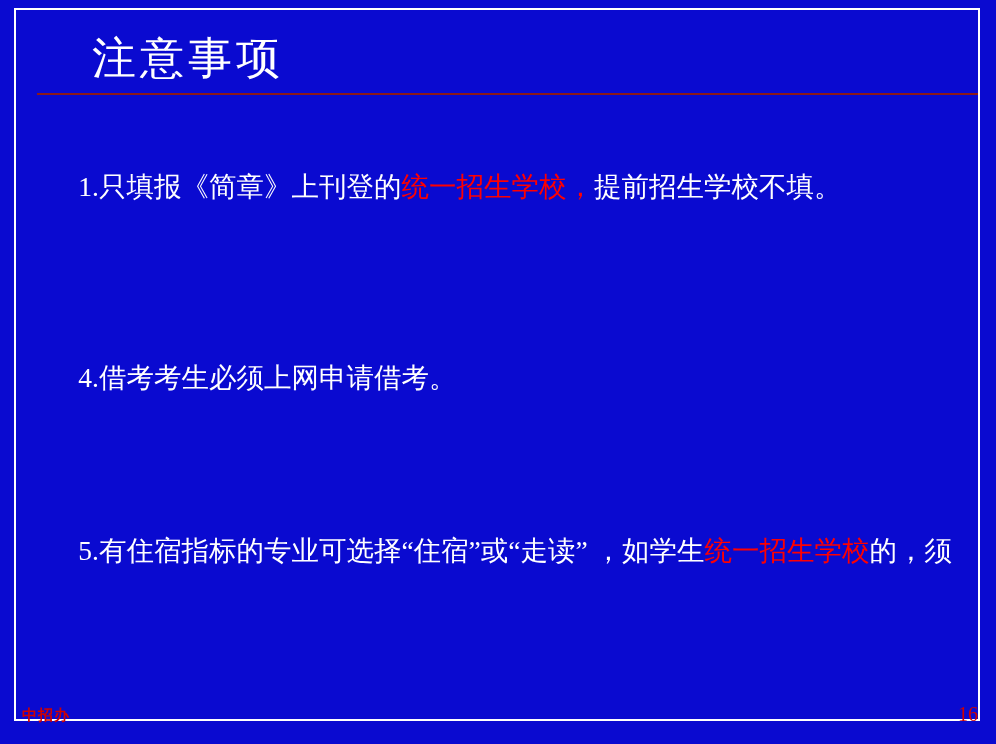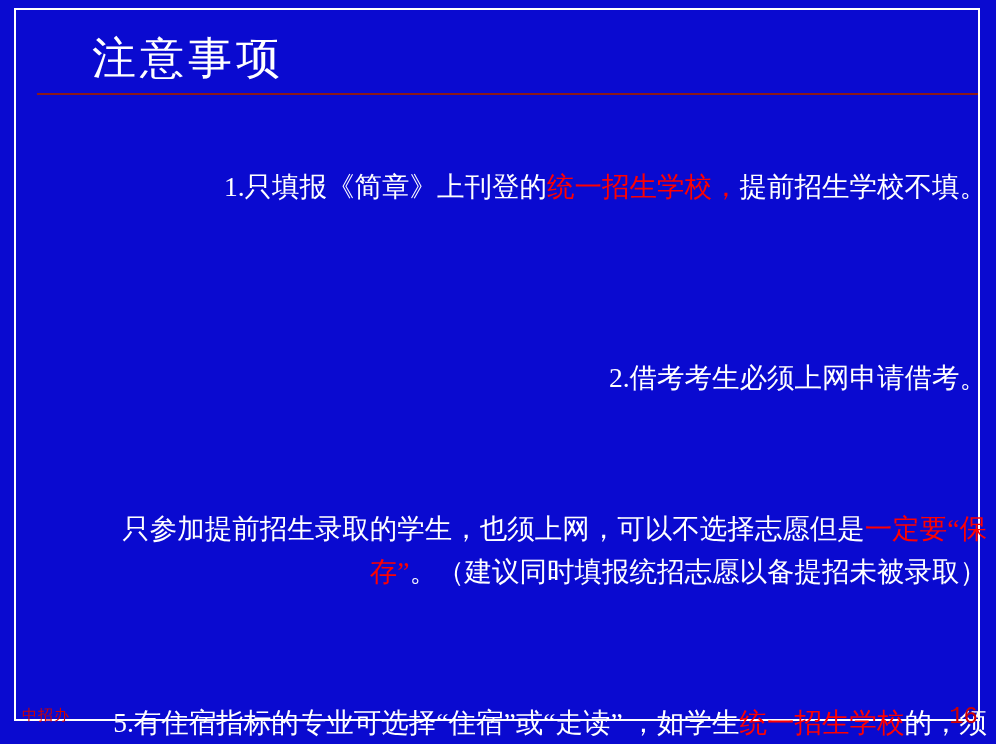--- a/index.html
+++ b/index.html
@@ -60,47 +60,47 @@
     top: 122px;
     width: 950px;
     color: #ffffff;
     font-size: 27.5px;
     line-height: 43px;
     font-family: "Liberation Serif", "DejaVu Serif", serif;
   }
   .para {
     margin: 0;
     padding: 0;
-    text-align: right;
+    text-align: left;
     white-space: pre-wrap;
     word-break: break-all;
   }
   .spacer-lg { height: 62px; }
   .spacer-md { height: 22px; }
   .red { color: #ff0000; }
   .white { color: #ffffff; }
   
   #footer-left {
     position: absolute;
     left: 22px;
     top: 706px;
     font-size: 15px;
-    font-weight: normal;
+    font-weight: bold;
     color: #d00000;
     font-family: "Liberation Sans", "DejaVu Sans", sans-serif;
     letter-spacing: 1px;
     text-align: right;
   }
   #footer-page {
     position: absolute;
     right: 18px;
     top: 703px;
-    font-size: 24px;
+    font-size: 20px;
     color: #d00000;
-    font-family: Liberation Mono, monospace;
+    font-family: Liberation Serif, serif;
   }
 </style>
 </head>
 <body>
 
 <div id="slide">
 
   <div id="frame"></div>
 
   <div id="title-block">
@@ -110,28 +110,25 @@
 
   <div id="body">
 
     <p class="para">
       <span class="white">1.只填报《简章》上刊登的</span><span class="red">统一招生学校，</span><span class="white">提前招生学校不填。</span>
     </p>
 
     <div class="spacer-lg"></div>
 
     <p class="para">
-      <span class="white">2.借考考生必须上网申请借考。</span>
+      <span class="white">4.借考考生必须上网申请借考。</span>
     </p>
 
     <div class="spacer-md"></div>
 
-    <p class="para">
-      <span class="white">只参加提前招生录取的学生，也须上网，可以不选择志愿但是</span><span class="red">一定要“保存”</span><span class="white">。（建议同时填报统招志愿以备提招未被录取）</span>
-    </p>
 
     <div class="spacer-md"></div>
 
     <p class="para">
       <span class="white">5.有住宿指标的专业可选择“住宿”或“走读” ，如学生</span><span class="red">统一招生学校</span><span class="white">的，须</span>
     </p>
 
   </div>
 
   <div id="footer-left">中招办</div>

